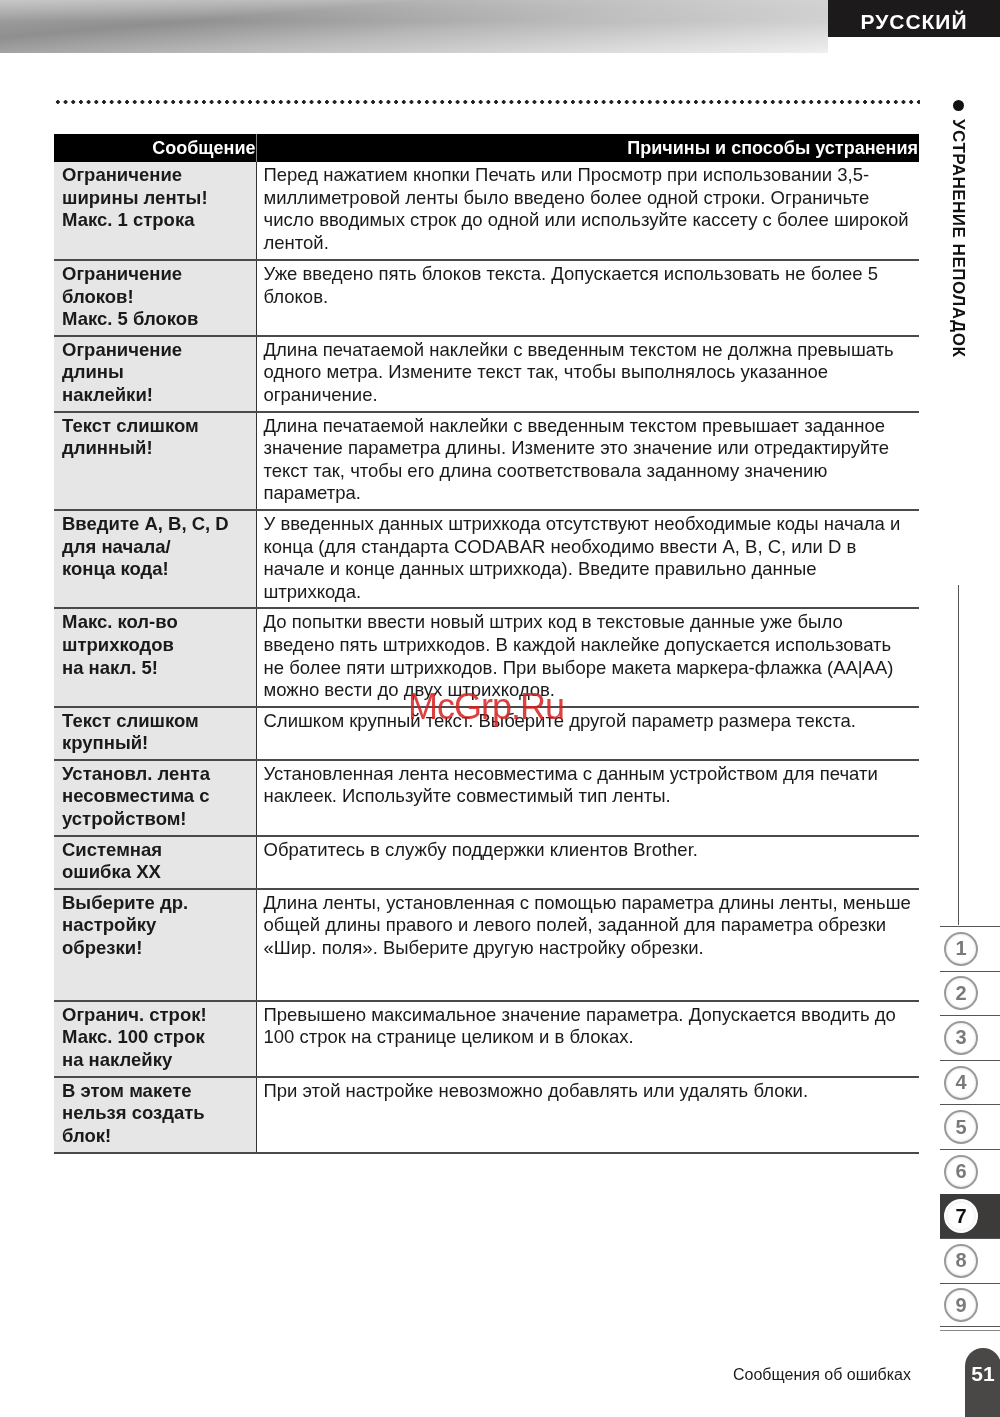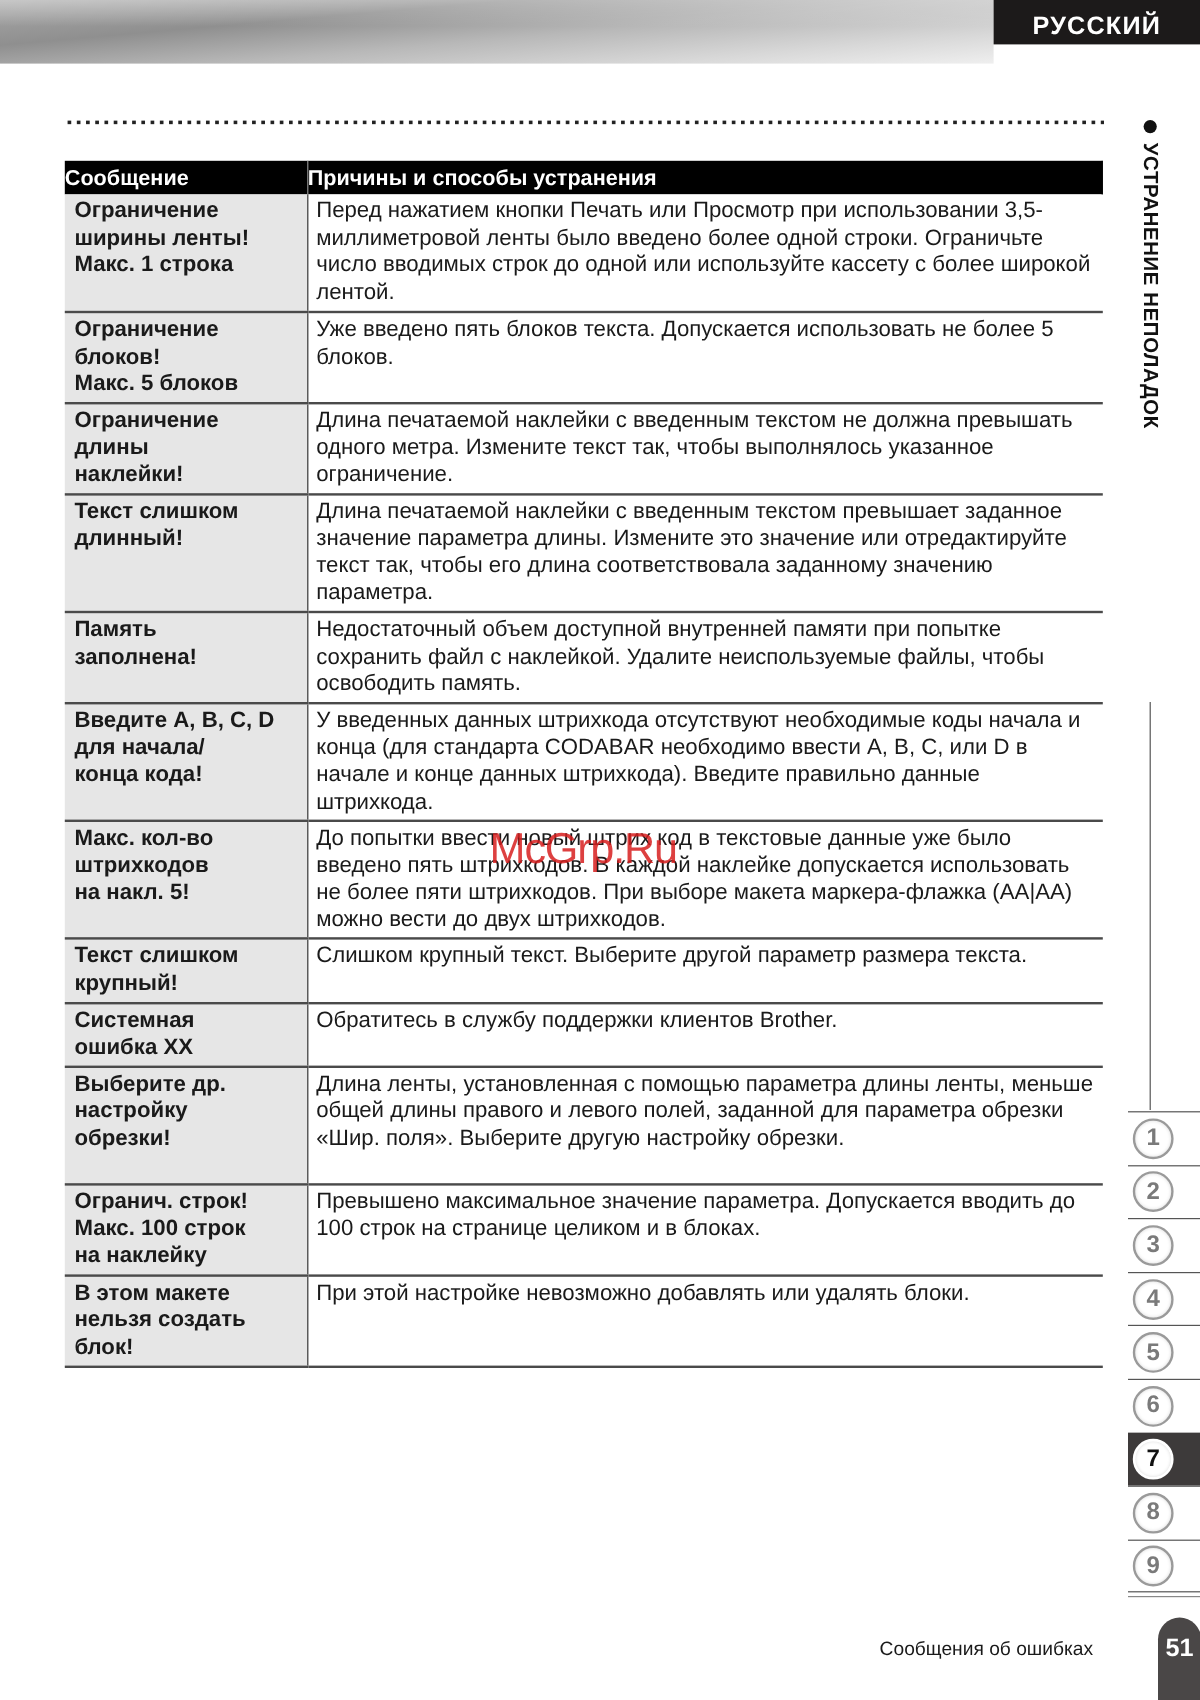--- a/index.html
+++ b/index.html
@@ -55,21 +55,21 @@
       box-shadow: inset 0 0 3px rgba(0,0,0,0.15);
     }
     .chapter-tab.active .chapter-circle { color: #111; border-color: #ffffff; }
 
     table.errors {
       position: absolute; left: 54px; top: 134px; width: 865px;
       border-collapse: collapse; table-layout: fixed;
     }
     table.errors th {
       background: #000000; color: #ffffff; font-weight: bold; font-size: 18px;
-      height: 28px; text-align: left; padding: 0; border-right: 1px solid #000;
+      height: 28px; text-align: right; padding: 0; border-right: 1px solid #000;
     }
     table.errors th.col-msg { width: 202px; border-right: 1px solid #888; }
     table.errors td {
       vertical-align: top; border-bottom: 2px solid #4a4a4a; font-size: 18.5px;
       line-height: 22.6px; padding: 2px 7px 4px 8px;
     }
     table.errors td.msg {
       background: #e6e6e6; font-weight: bold; border-right: 1.5px solid #333; padding-right: 4px;
     }
     table.errors td.cause { background: #ffffff; padding-left: 7px; }
@@ -155,41 +155,41 @@
         <td class="cause">Уже введено пять блоков текста. Допускается использовать не более 5 блоков.</td>
       </tr>
       <tr style="height: 75px;">
         <td class="msg"><span>Ограничение</span><br><span>длины</span><br><span>наклейки!</span></td>
         <td class="cause">Длина печатаемой наклейки с введенным текстом не должна превышать одного метра. Измените текст так, чтобы выполнялось указанное ограничение.</td>
       </tr>
       <tr style="height: 98px;">
         <td class="msg"><span>Текст слишком</span><br><span>длинный!</span></td>
         <td class="cause">Длина печатаемой наклейки с введенным текстом превышает заданное значение параметра длины. Измените это значение или отредактируйте текст так, чтобы его длина соответствовала заданному значению параметра.</td>
       </tr>
-      <tr style="height: 75px;">
-        <td class="msg"><span>Память</span><br><span>заполнена!</span></td>
-        <td class="cause">Недостаточный объем доступной внутренней памяти при попытке сохранить файл с наклейкой. Удалите неиспользуемые файлы, чтобы освободить память.</td>
-      </tr>
       <tr style="height: 97px;">
         <td class="msg"><span>Введите A, B, C, D</span><br><span>для начала/</span><br><span>конца кода!</span></td>
         <td class="cause">У введенных данных штрихкода отсутствуют необходимые коды начала и конца (для стандарта CODABAR необходимо ввести A, B, C, или D в начале и конце данных штрихкода). Введите правильно данные штрихкода.</td>
       </tr>
       <tr style="height: 98px;">
         <td class="msg"><span>Макс. кол-во</span><br><span>штрихкодов</span><br><span>на накл. 5!</span></td>
         <td class="cause">До попытки ввести новый штрих код в текстовые данные уже было введено пять штрихкодов. В каждой наклейке допускается использовать не более пяти штрихкодов. При выборе макета маркера-флажка (AA|AA) можно вести до двух штрихкодов.</td>
       </tr>
       <tr style="height: 52px;">
         <td class="msg"><span>Текст слишком</span><br><span>крупный!</span></td>
         <td class="cause">Слишком крупный текст. Выберите другой параметр размера текста.</td>
       </tr>
+      <tr style="height: 75px;">
+        <td class="msg"><span>Установл. лента</span><br><span>несовместима с</span><br><span>устройством!</span></td>
+        <td class="cause">Установленная лента несовместима с данным устройством для печати наклеек. Используйте совместимый тип ленты.</td>
+      </tr>
       <tr style="height: 52px;">
         <td class="msg"><span>Системная</span><br><span>ошибка XX</span></td>
         <td class="cause">Обратитесь в службу поддержки клиентов Brother.</td>
       </tr>
-      <tr style="height: 98px;">
+      <tr style="height: 112px;">
         <td class="msg"><span>Выберите др.</span><br><span>настройку</span><br><span>обрезки!</span></td>
         <td class="cause">Длина ленты, установленная с помощью параметра длины ленты, меньше общей длины правого и левого полей, заданной для параметра обрезки «Шир. поля». Выберите другую настройку обрезки.</td>
       </tr>
       <tr style="height: 75px;">
         <td class="msg"><span>Огранич. строк!</span><br><span>Макс. 100 строк</span><br><span>на наклейку</span></td>
         <td class="cause">Превышено максимальное значение параметра. Допускается вводить до 100 строк на странице целиком и в блоках.</td>
       </tr>
       <tr style="height: 76px;">
         <td class="msg"><span>В этом макете</span><br><span>нельзя создать</span><br><span>блок!</span></td>
         <td class="cause">При этой настройке невозможно добавлять или удалять блоки.</td>

